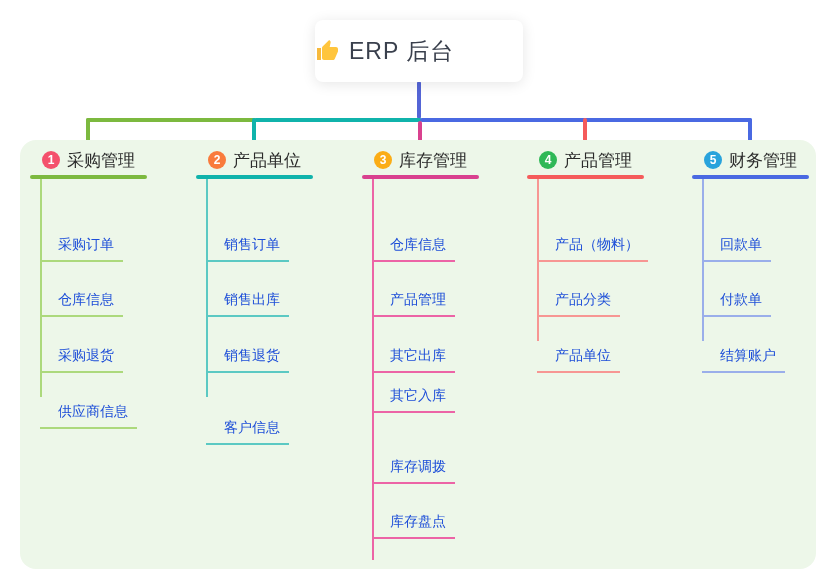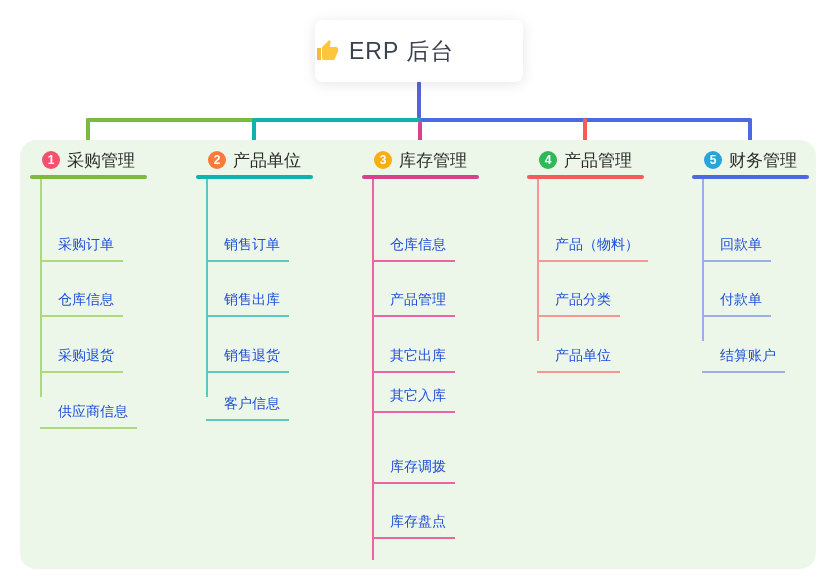--- a/index.html
+++ b/index.html
@@ -158,21 +158,21 @@
   <div class="branch branch-2" style="--c: #10B3AB; --cl: #5BC9C3;">
     <div class="branch-title">
       <span class="badge" style="background: rgb(249, 123, 60);">2</span>
       <span class="branch-label">产品单位</span>
     </div>
     <div class="title-underline"></div>
     <div class="vline" style="height:218px"></div>
     <div class="child" style="top:257px"><span class="child-label">销售出库</span></div>
     <div class="child" style="top:202px"><span class="child-label">销售订单</span></div>
     <div class="child" style="top:313px"><span class="child-label">销售退货</span></div>
-    <div class="child" style="top:361px"><span class="child-label">客户信息</span></div>
+    <div class="child" style="top:385px"><span class="child-label">客户信息</span></div>
   </div>
 
   <div class="branch branch-3" style="--c: #D9418F; --cl: #EC64A6;">
     <div class="branch-title">
       <span class="badge" style="background: rgb(251, 173, 21);">3</span>
       <span class="branch-label">库存管理</span>
     </div>
     <div class="title-underline"></div>
     <div class="vline" style="height:381px"></div>
     <div class="child" style="top:202px"><span class="child-label">仓库信息</span></div>

